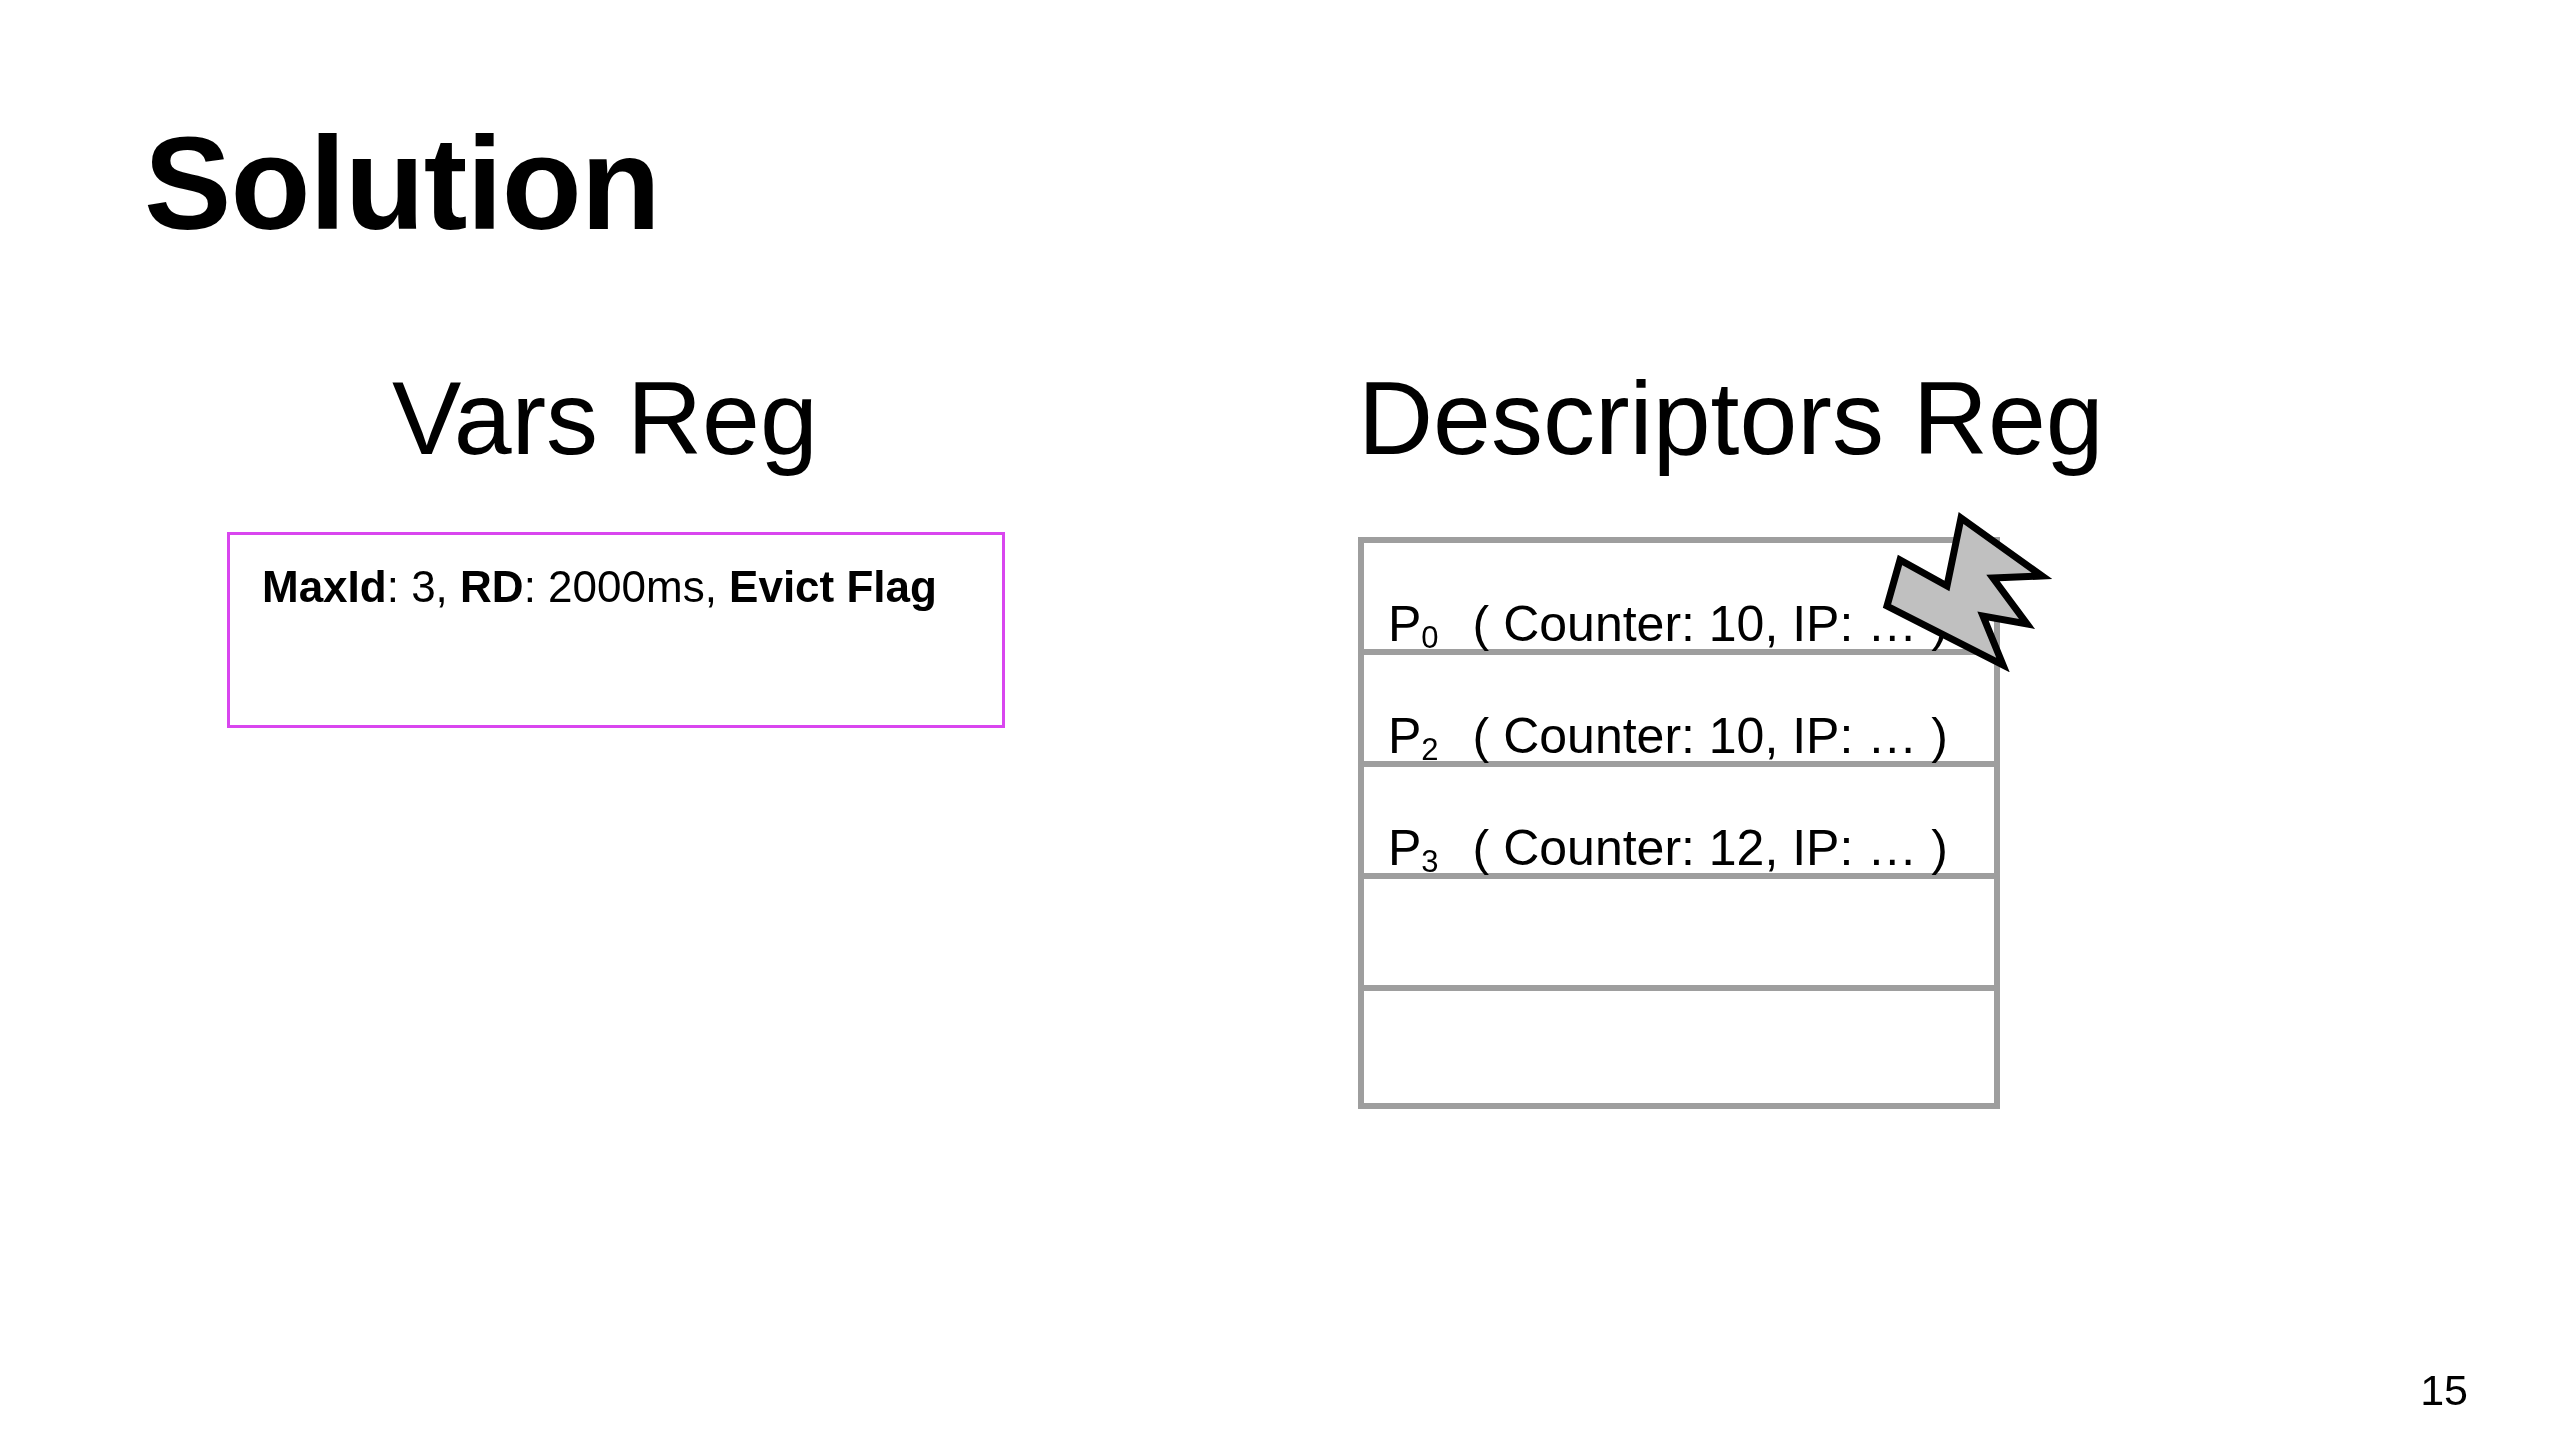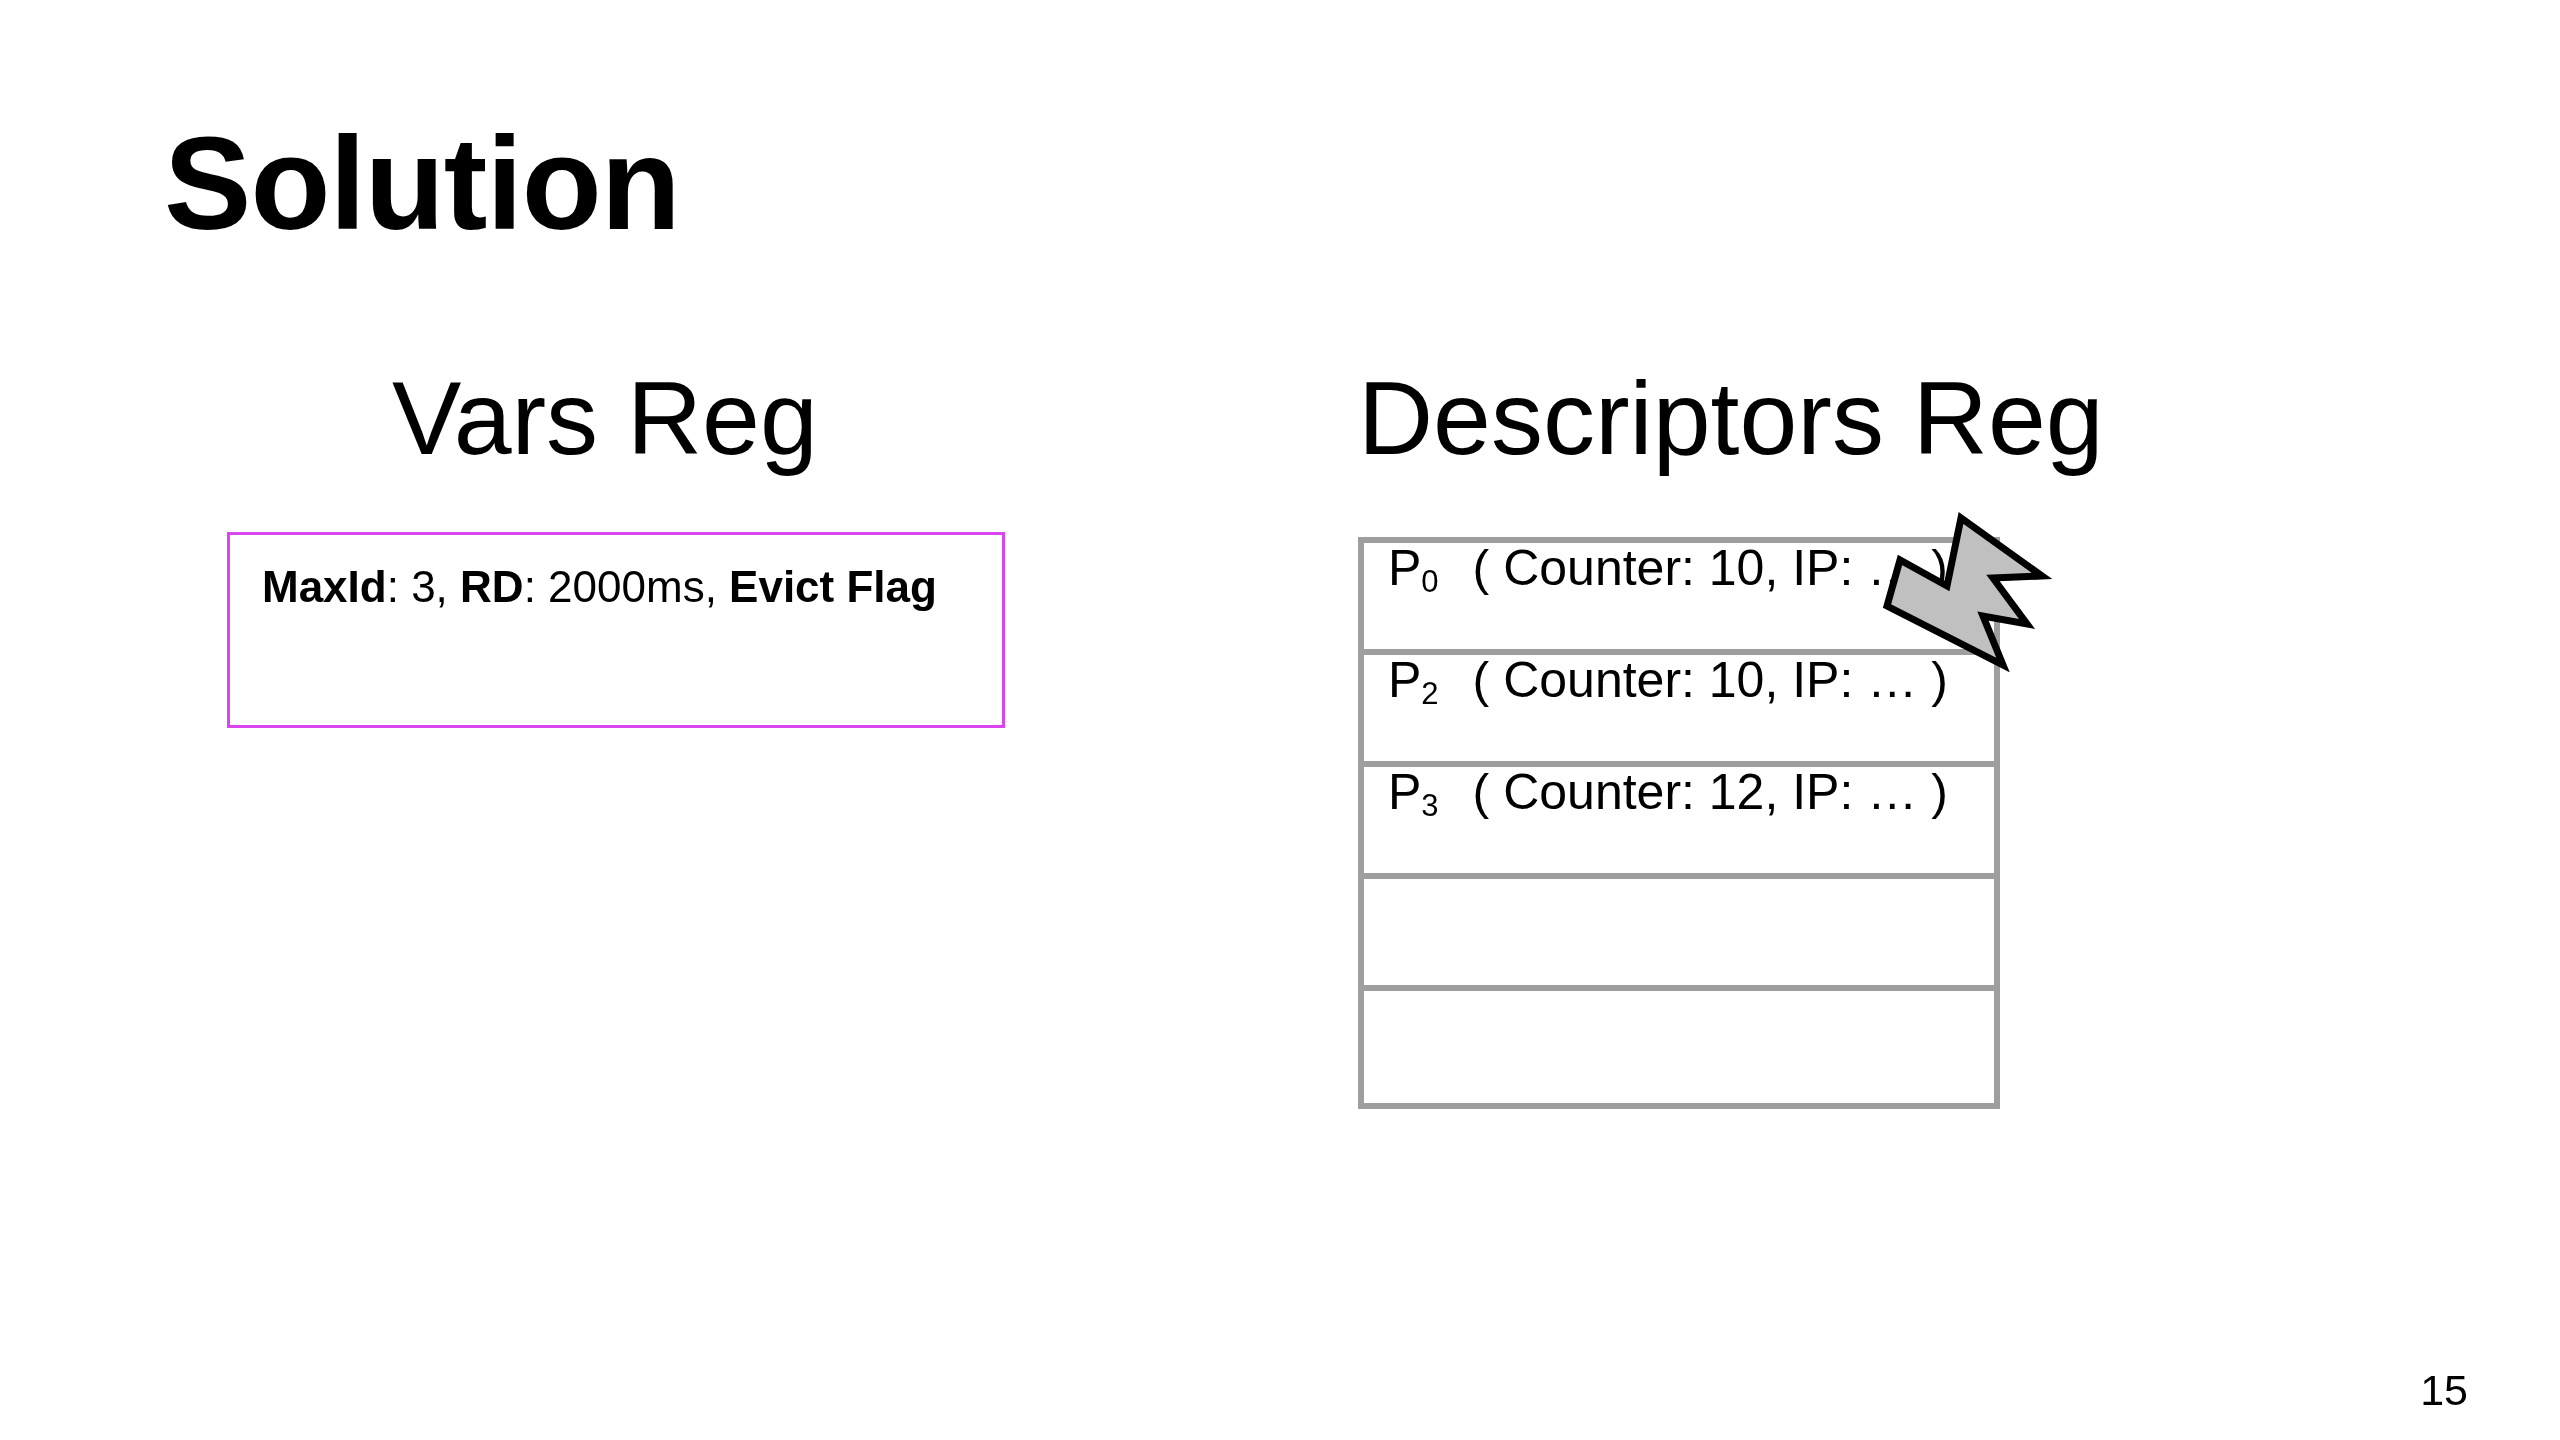--- a/index.html
+++ b/index.html
@@ -16,21 +16,21 @@
     position: relative;
     width: 2560px;
     height: 1440px;
     background: #ffffff;
     overflow: hidden;
   }
 
   
   #slide-title {
     position: absolute;
-    left: 164px;
+    left: 144px;
     top: 118px;
     font-size: 131px;
     font-weight: bold;
     line-height: 1.0;
     letter-spacing: -1px;
     white-space: nowrap;
     color: #000000;
   }
 
   
@@ -86,21 +86,21 @@
     border: 6px solid #9e9e9e;
     background: #ffffff;
   }
   .desc-row {
     position: relative;
     box-sizing: border-box;
     height: 112px;
     border-bottom: 6px solid #9e9e9e;
     background: #ffffff;
     display: flex;
-    align-items: flex-start;
+    align-items: flex-end;
     padding-left: 24px;
   }
   .desc-row.last {
     border-bottom: none;
   }
   .desc-pid {
     font-size: 50px;
     line-height: 1;
     white-space: nowrap;
     color: #000000;

